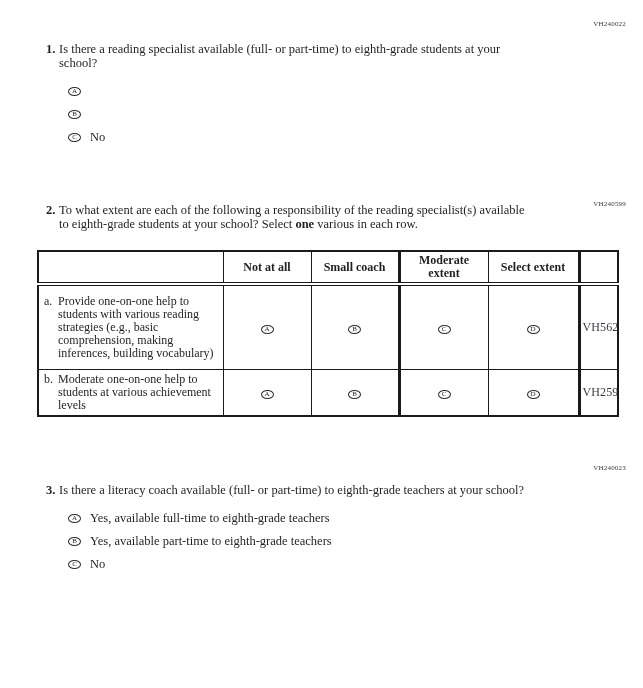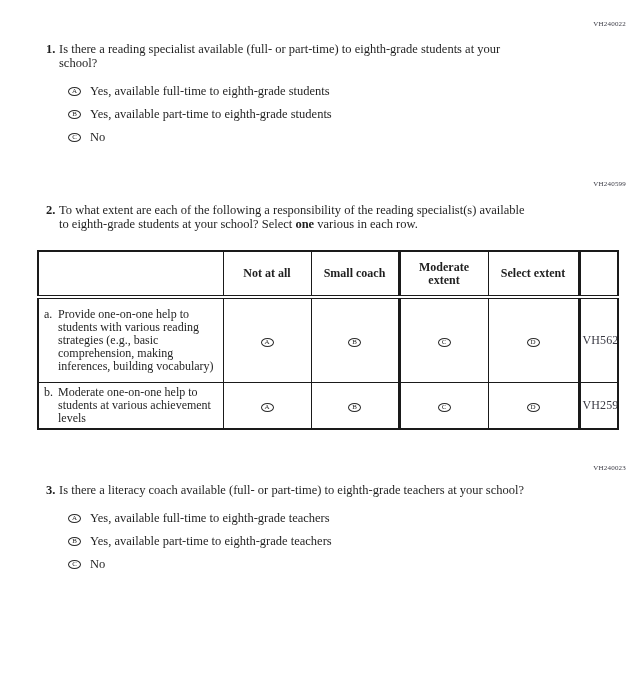--- a/index.html
+++ b/index.html
@@ -56,21 +56,21 @@
   }
   table.matrix th, table.matrix td {
     border: 1px solid #1a1a1a;
     font-size: 12px;
   }
   table.matrix th {
     font-weight: bold;
     text-align: center;
     vertical-align: middle;
     line-height: 13px;
-    height: 46px;
+    height: 33px;
     border-bottom: 4px double #1a1a1a;
     padding: 2px;
   }
   table.matrix td { vertical-align: middle; }
   td.stem { vertical-align: top; padding: 3px 4px 3px 5px; height: 85px; }
   tr.rowB td.stem, tr.rowB td { height: 36px; }
   .stemflex { display: flex; line-height: 13px; font-size: 12px; }
   .stemletter { flex: 0 0 14px; }
   .stemtext { flex: 1; }
   td.bcell { text-align: center; }
@@ -94,38 +94,36 @@
   <div class="qblock" style="top:42px;">
     <div class="qpara">
       <span class="qnum">1.</span>
       <span class="qtext">Is there a reading specialist available (full- or part-time) to eighth-grade students at your school?</span>
     </div>
     <div class="opts">
       <div class="opt">
         <span class="bubble">
             <span class="bletter">A</span>
           </span>
-        <span class="olabel">Yes, available full-time to eighth-grade students</span>
       </div>
       <div class="opt">
         <span class="bubble">
             <span class="bletter">B</span>
           </span>
-        <span class="olabel">Yes, available part-time to eighth-grade students</span>
       </div>
       <div class="opt">
         <span class="bubble">
             <span class="bletter">C</span>
           </span>
         <span class="olabel">No</span>
       </div>
     </div>
   </div>
 
-  <div class="qcode" style="top:180px;">VH240599</div>
+  <div class="qcode" style="top:200px;">VH240599</div>
   <div class="qblock" style="top:203px;">
     <div class="qpara">
       <span class="qnum">2.</span>
       <span class="qtext"><span>To what extent are each of the following a responsibility of the reading specialist(s) available to eighth-grade students at your school? Select </span><b>one</b><span> various in each row.</span></span>
     </div>
   </div>
 
   <table class="matrix">
     <colgroup>
       <col style="width:185px">

